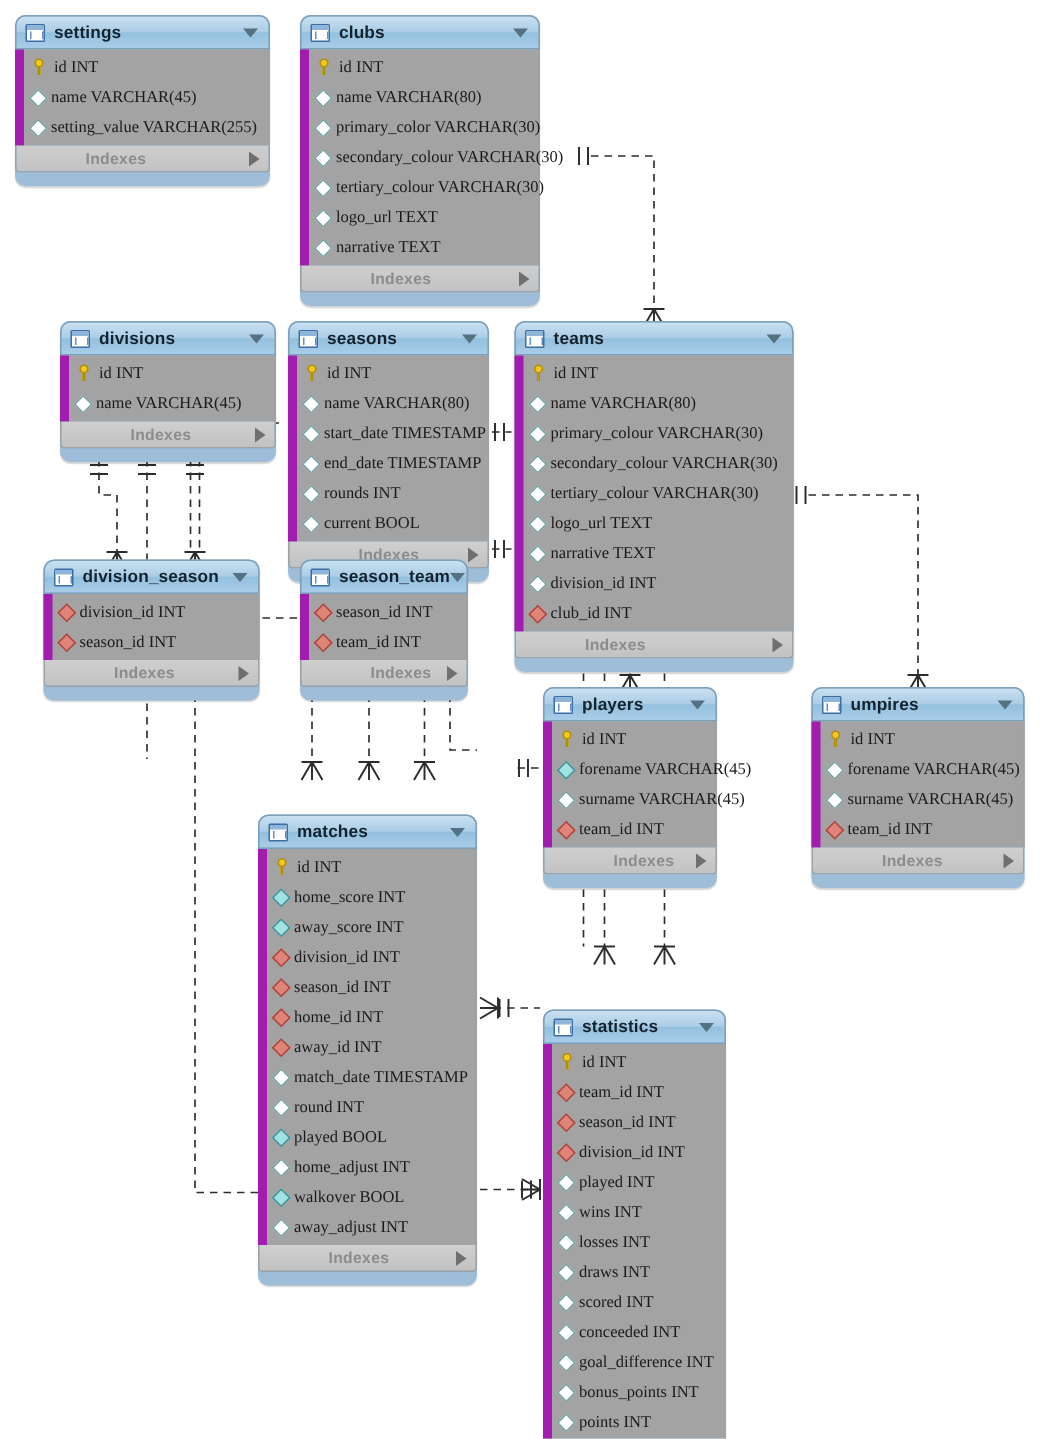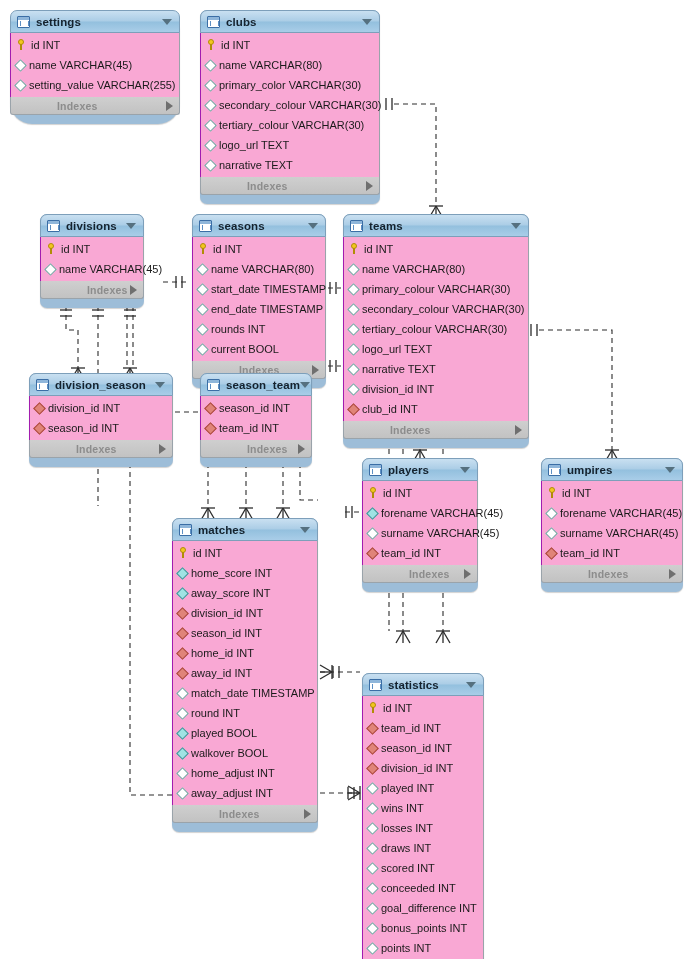--- a/index.html
+++ b/index.html
@@ -29,25 +29,26 @@
     border-radius:7px 7px 0 0;
     box-sizing:border-box;
     background:linear-gradient(to bottom,#c9e0f1 0%,#abcde6 48%,#93c0de 52%,#a9cde8 100%);
   }
   .tbl .hdr .tname{
     font-size:11.5px;font-weight:bold;color:#14222e;
     margin-left:6px;letter-spacing:.1px;white-space:nowrap;
   }
   .tbl .hdr .caret{margin-left:auto;}
   .tbl .cols{
-    background:#f9a8d4;
-    border-left:1px solid #a21caf;
+    background:#a3a3a3;
+    border-left:6px solid #a21caf;
     border-right:1px solid #9aa3aa;
     box-sizing:border-box;
     padding:2px 0 2px 0;
+    font-family:Liberation Serif, serif;
   }
   .col{
     height:20px;display:flex;align-items:center;
     padding-left:5px;white-space:nowrap;
     font-size:11px;color:#1a1a1a;
   }
   .col .cname{margin-left:4px;}
   .tbl .idx{
     height:18px;display:flex;align-items:center;
     padding:0 6px 0 6px;
@@ -221,21 +222,21 @@
     </g>
 
     <g>
       <path class="wire" d="M320,793 L360,793"></path>
       <use href="#crowE" x="360" y="793"></use>
       <use href="#oneH" x="348" y="793"></use>
     </g>
   </svg>
 
   <div id="tables-layer">
-      <div class="tbl" style="left: 10px; top: 10px; width: 170px; border-radius: 22px;">
+      <div class="tbl" style="left: 10px; top: 10px; width: 170px;">
         <div class="hdr">
           <span class="tboxicon"></span>
           <span class="tname">settings</span>
           <span class="caret"></span>
         </div>
         <div class="cols">
           <div class="col">
             <span class="key"></span>
             <span class="cname">id INT</span>
           </div>
@@ -246,21 +247,21 @@
           <div class="col">
             <span class="dia plain"></span>
             <span class="cname">setting_value VARCHAR(255)</span>
           </div>
         </div>
         <div class="idx">
           <span class="ilabel">Indexes</span>
           <span class="iarrow"></span>
         </div>
       </div>
-      <div class="tbl" style="left: 200px; top: 10px; width: 180px; text-align: center;">
+      <div class="tbl" style="left: 200px; top: 10px; width: 160px; text-align: center;">
         <div class="hdr">
           <span class="tboxicon"></span>
           <span class="tname">clubs</span>
           <span class="caret"></span>
         </div>
         <div class="cols">
           <div class="col">
             <span class="key"></span>
             <span class="cname">id INT</span>
           </div>
@@ -287,21 +288,21 @@
           <div class="col">
             <span class="dia plain"></span>
             <span class="cname">narrative TEXT</span>
           </div>
         </div>
         <div class="idx">
           <span class="ilabel">Indexes</span>
           <span class="iarrow"></span>
         </div>
       </div>
-      <div class="tbl" style="left: 40px; top: 214px; width: 104px;">
+      <div class="tbl" style="left: 40px; top: 214px; width: 144px;">
         <div class="hdr">
           <span class="tboxicon"></span>
           <span class="tname">divisions</span>
           <span class="caret"></span>
         </div>
         <div class="cols">
           <div class="col">
             <span class="key"></span>
             <span class="cname">id INT</span>
           </div>
@@ -494,21 +495,21 @@
           <div class="col">
             <span class="dia fk"></span>
             <span class="cname">team_id INT</span>
           </div>
         </div>
         <div class="idx">
           <span class="ilabel">Indexes</span>
           <span class="iarrow"></span>
         </div>
       </div>
-      <div class="tbl" style="left: 172px; top: 518px; width: 146px;">
+      <div class="tbl" style="left: 172px; top: 543px; width: 146px;">
         <div class="hdr">
           <span class="tboxicon"></span>
           <span class="tname">matches</span>
           <span class="caret"></span>
         </div>
         <div class="cols">
           <div class="col">
             <span class="key"></span>
             <span class="cname">id INT</span>
           </div>
@@ -542,29 +543,29 @@
           </div>
           <div class="col">
             <span class="dia plain"></span>
             <span class="cname">round INT</span>
           </div>
           <div class="col">
             <span class="dia nn"></span>
             <span class="cname">played BOOL</span>
           </div>
           <div class="col">
+            <span class="dia plain"></span>
+            <span class="cname">home_adjust INT</span>
+          </div>
+          <div class="col">
             <span class="dia nn"></span>
             <span class="cname">walkover BOOL</span>
           </div>
           <div class="col">
             <span class="dia plain"></span>
-            <span class="cname">home_adjust INT</span>
-          </div>
-          <div class="col">
-            <span class="dia plain"></span>
             <span class="cname">away_adjust INT</span>
           </div>
         </div>
         <div class="idx">
           <span class="ilabel">Indexes</span>
           <span class="iarrow"></span>
         </div>
       </div>
       <div class="tbl" style="left: 362px; top: 673px; width: 122px;">
         <div class="hdr">

